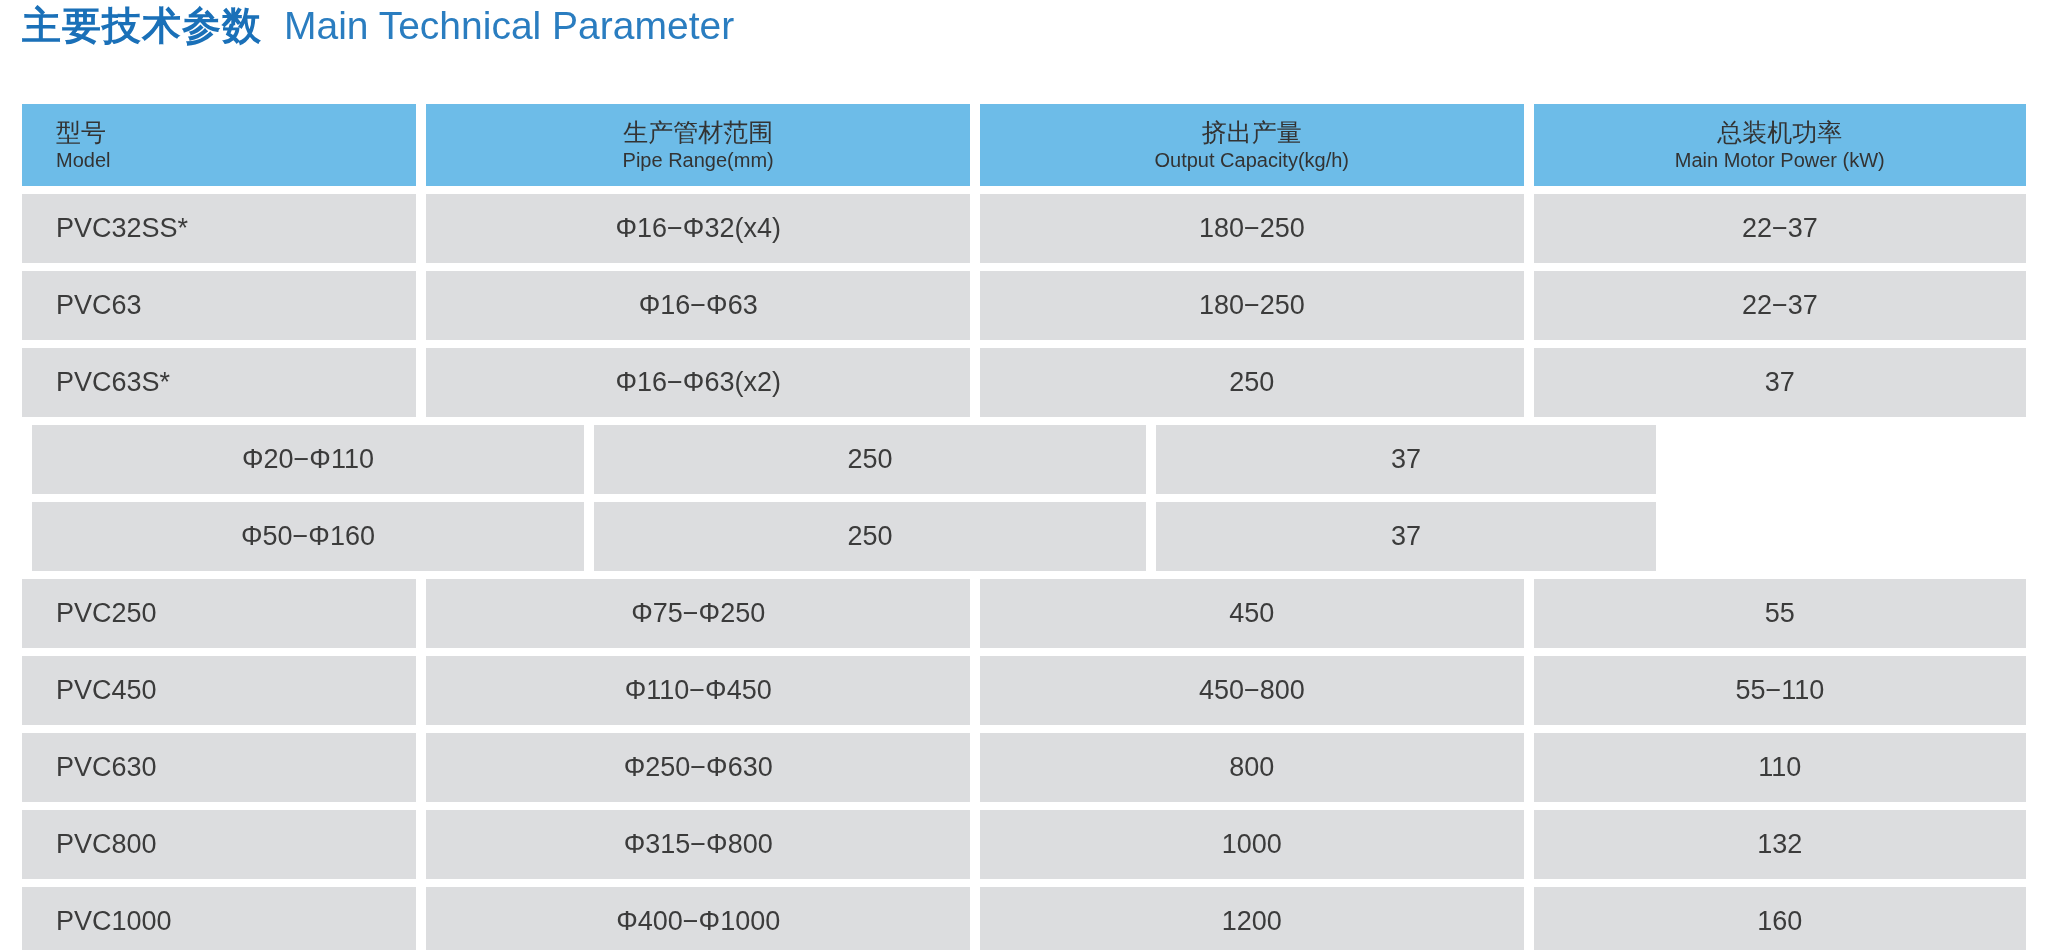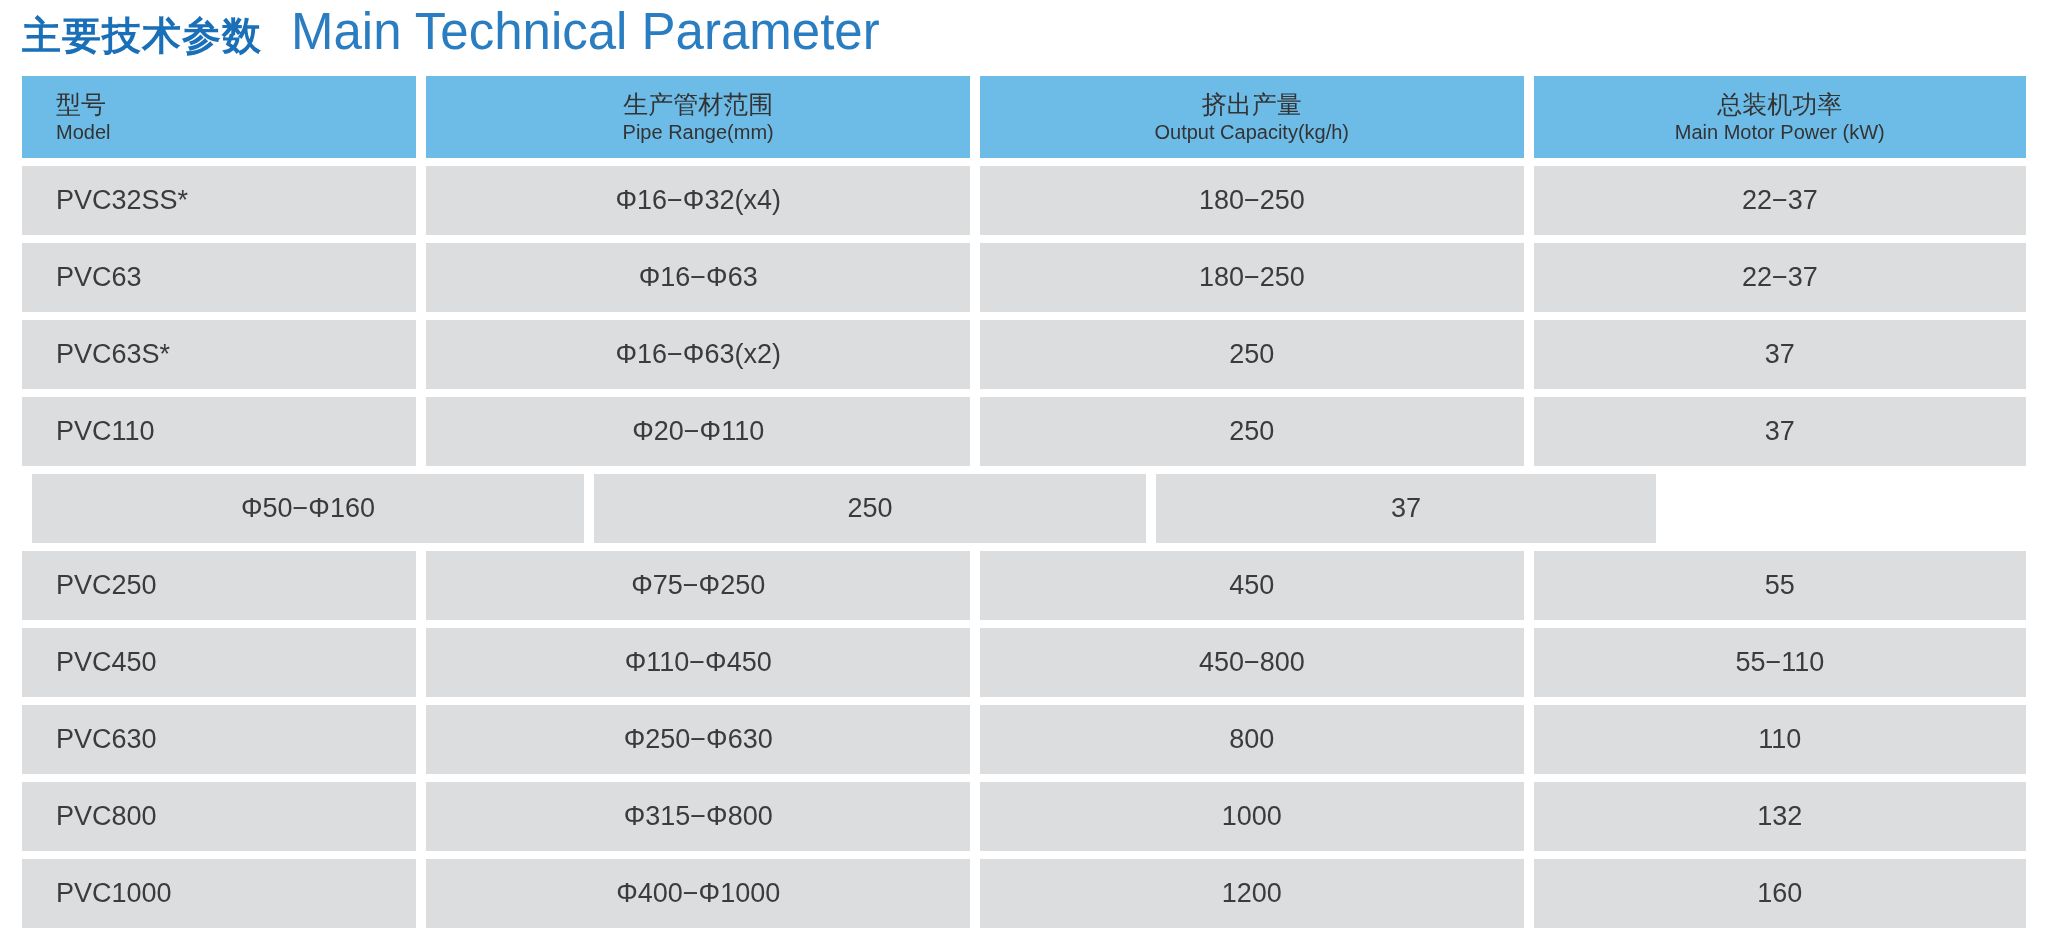--- a/index.html
+++ b/index.html
@@ -34,24 +34,24 @@
     white-space: nowrap;
   }
   .title-cn {
     font-size: 39px;
     font-weight: 700;
     color: #1a70b8;
     letter-spacing: 1px;
     line-height: 1;
   }
   .title-en {
-    font-size: 51px;
+    font-size: 39px;
     font-weight: 400;
     color: #2a7dc0;
-    margin-left: 29px;
+    margin-left: 22px;
     letter-spacing: 0px;
     line-height: 1;
   }
 
   
   .table {
     position: absolute;
     left: 22px;
     top: 76px;
     width: 2004px;
@@ -81,20 +81,21 @@
   .c3 { width: 500px; }
 
   .gap { width: 10px; flex: 0 0 10px; }
 
   
   .head-row { margin-bottom: 8px; }
   .head-row .cell {
     background: #6dbce8;
     height: 82px;
     padding: 6px 10px;
+    margin-top: 28px;
   }
   .head-row .c0 {
     align-items: flex-start;
     text-align: left;
     padding-left: 34px;
   }
   .head-cn {
     font-size: 25px;
     font-weight: 400;
     color: #333333;
@@ -177,21 +178,20 @@
         <div class="row data-row">
           <div class="cell c0">PVC63S*</div>
           <div class="gap"></div>
           <div class="cell c1">Φ16−Φ63(x2)</div>
           <div class="gap"></div>
           <div class="cell c2">250</div>
           <div class="gap"></div>
           <div class="cell c3">37</div>
         </div>
         <div class="row data-row">
-          <div class="cell c0">PVC110</div>
           <div class="gap"></div>
           <div class="cell c1">Φ20−Φ110</div>
           <div class="gap"></div>
           <div class="cell c2">250</div>
           <div class="gap"></div>
           <div class="cell c3">37</div>
         </div>
         <div class="row data-row">
           <div class="gap"></div>
           <div class="cell c1">Φ50−Φ160</div>

